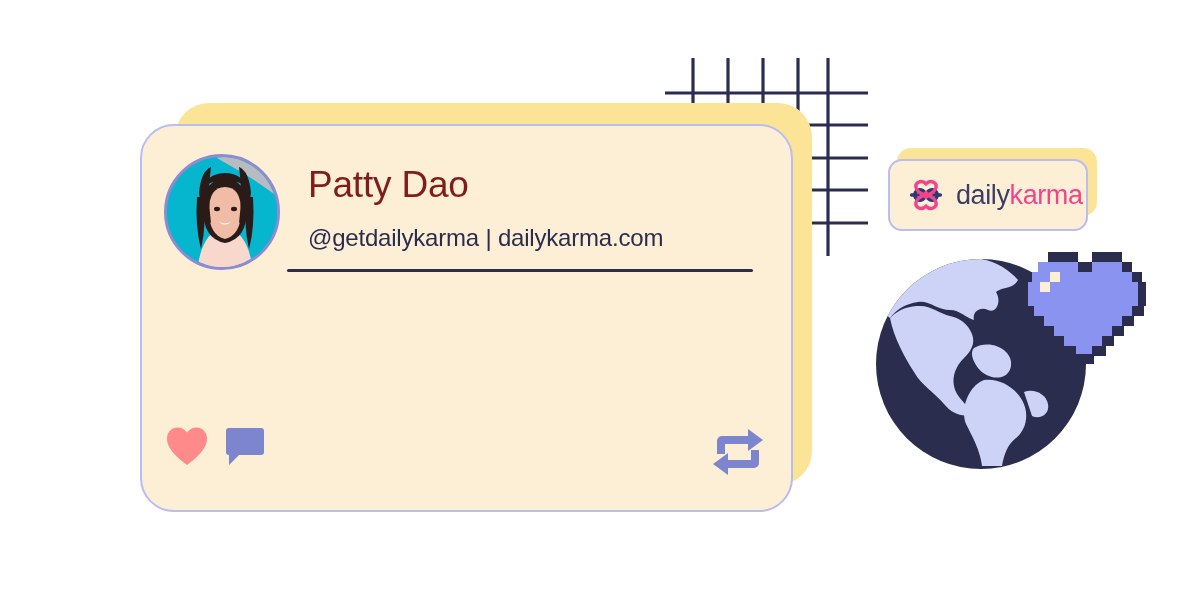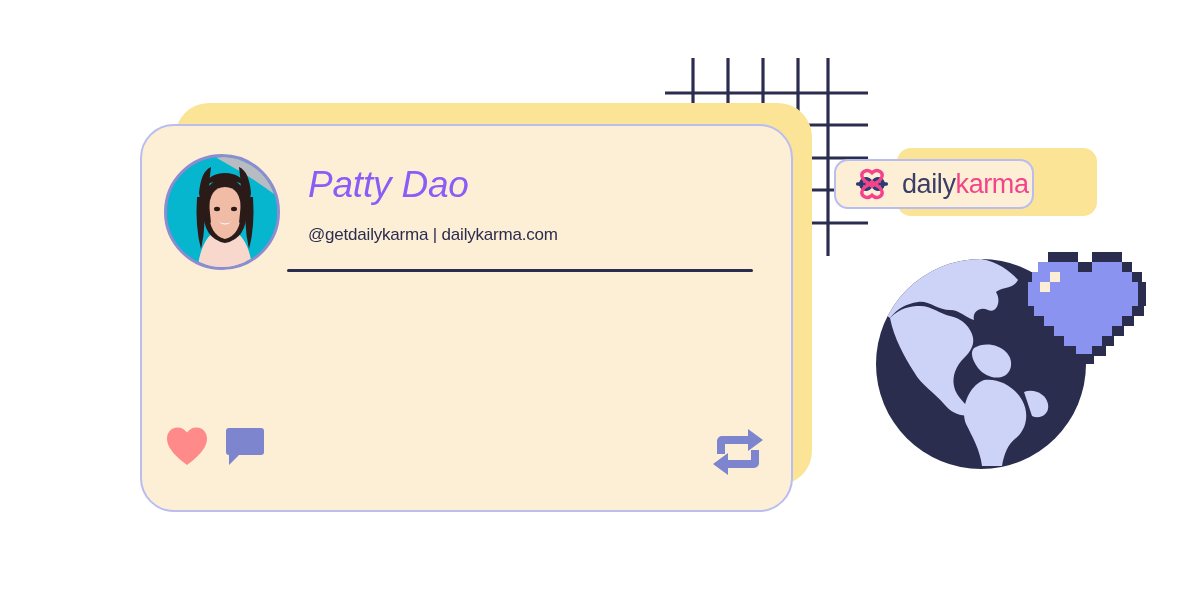--- a/index.html
+++ b/index.html
@@ -79,29 +79,28 @@
 
   .head-text {
     position: absolute;
     left: 144px;
     top: 6px;
     right: 0;
   }
   .person-name {
     font-size: 37px;
     font-weight: 400;
-    color: #8b5cf6;
+    color: #7f1d1d;
     letter-spacing: -0.2px;
     line-height: 1;
     margin: 12px 0 0 0;
     white-space: nowrap;
-    font-style: italic;
   }
   .person-handle {
-    font-size: 17px;
+    font-size: 24px;
     font-weight: 400;
     color: #2B2D4F;
     line-height: 1;
     margin: 23px 0 0 0;
     letter-spacing: -0.2px;
     white-space: nowrap;
   }
 
   .divider {
     position: absolute;
@@ -153,24 +152,24 @@
     position: absolute;
     left: 897px;
     top: 148px;
     width: 200px;
     height: 68px;
     background: #FCE496;
     border-radius: 14px;
   }
   .badge-front {
     position: absolute;
-    left: 834px;
+    left: 888px;
     top: 159px;
     width: 200px;
-    height: 50px;
+    height: 72px;
     background: #FDEFD6;
     border: 2.5px solid #B9BDF0;
     border-radius: 14px;
     box-sizing: border-box;
     display: flex;
     align-items: center;
     gap: 9px;
     padding-left: 15px;
   }
   .brand-mark { width: 42px; height: 32px; display: block; flex: none; }

